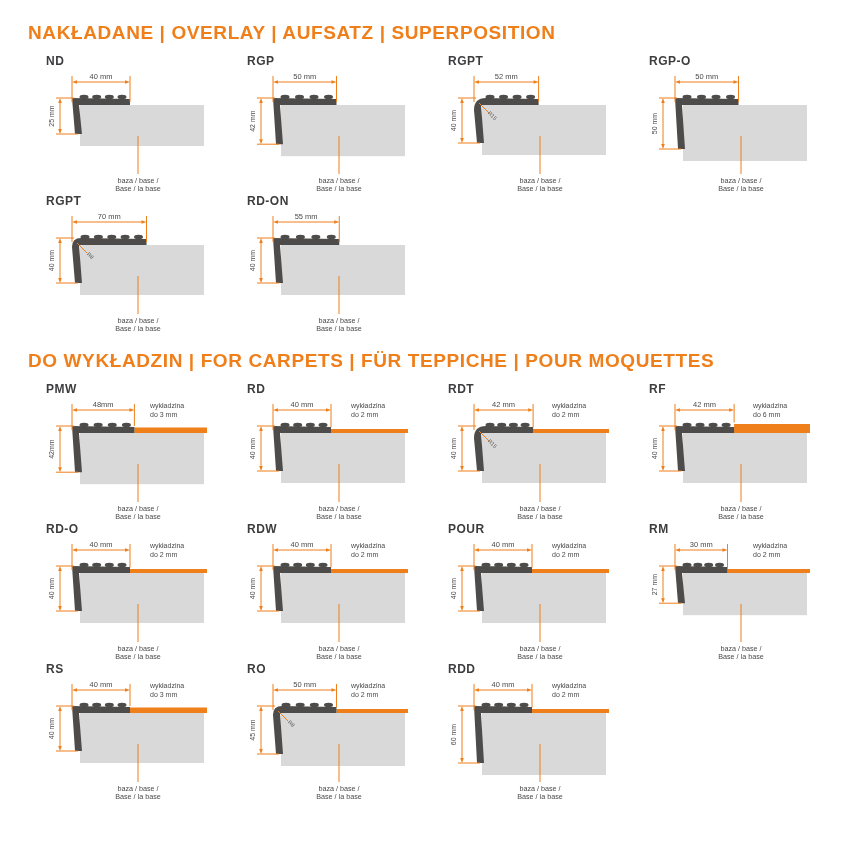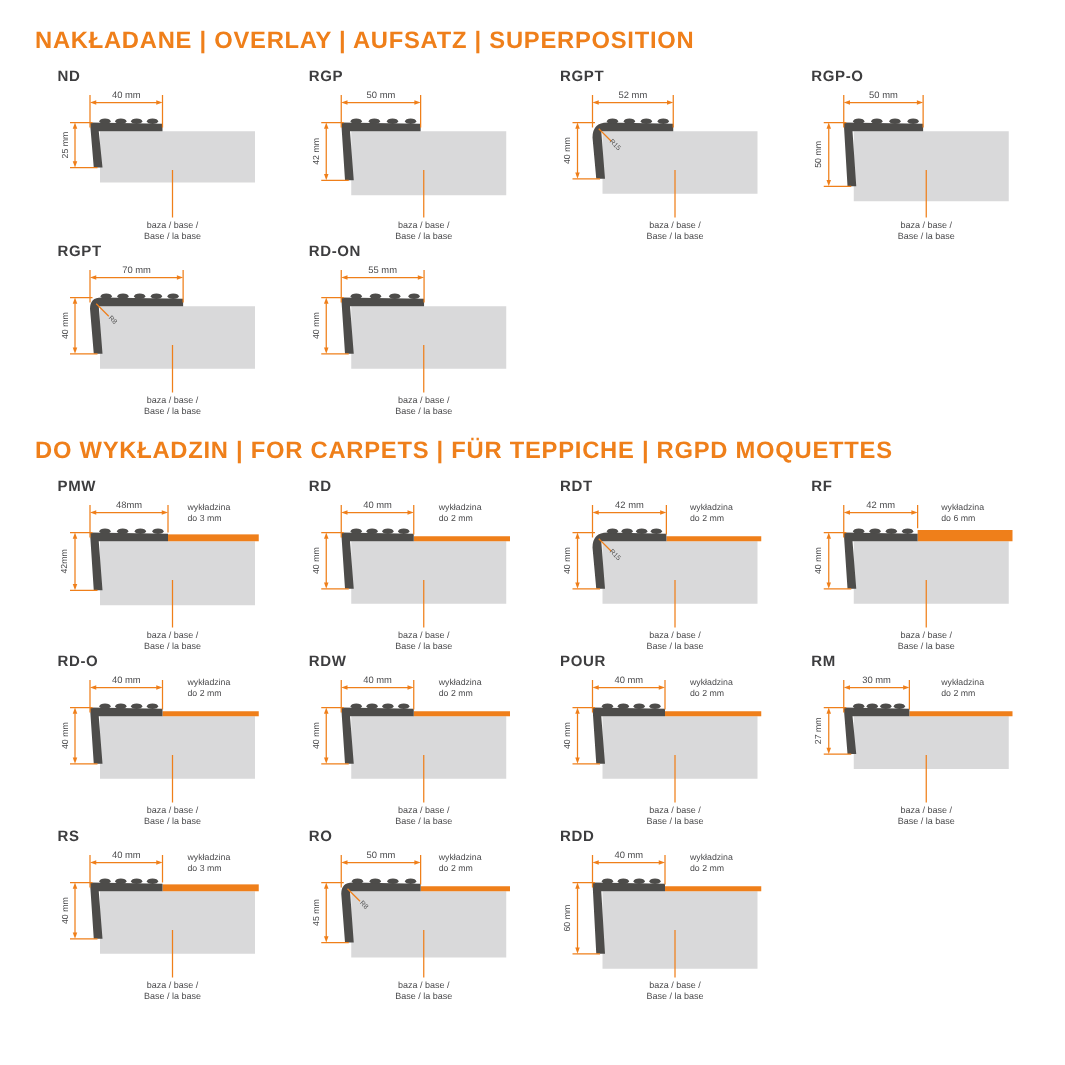--- a/index.html
+++ b/index.html
@@ -161,21 +161,21 @@
             <line x1="28" y1="30" x2="46" y2="30" stroke="#ef7f1a" stroke-width="1"></line>
             <line x1="28" y1="75" x2="50" y2="75" stroke="#ef7f1a" stroke-width="1"></line>
             <text x="26" y="52.5" font-size="7" fill="#4a4a4c" text-anchor="middle" transform="rotate(-90 26 52.5)">40 mm</text>
             <line x1="110" y1="68" x2="110" y2="106" stroke="#ef7f1a" stroke-width="1"></line>
             <text x="110" y="114.5" font-size="7.2" fill="#4a4a4c" text-anchor="middle">baza / base /</text>
             <text x="110" y="123" font-size="7.2" fill="#4a4a4c" text-anchor="middle">Base / la base</text>
           </svg></div>
       </div>
   </div>
   <div class="section">
-    <h1 class="section-title">DO WYKŁADZIN | FOR CARPETS | FÜR TEPPICHE | RGPD MOQUETTES</h1>
+    <h1 class="section-title">DO WYKŁADZIN | FOR CARPETS | FÜR TEPPICHE | POUR MOQUETTES</h1>
     <div class="grid" id="grid-1">
         <div class="card"><div class="pname">PMW</div><svg viewBox="0 0 200 126" width="200" height="126">
             <rect x="52" y="37" width="124" height="51.2" fill="#d9d9da"></rect>
             <rect x="106.4" y="31.5" width="72.6" height="5.5" fill="#ef7f1a"></rect>
             <path d="M 44 30 L 106.4 31 L 106.4 37 L 51 37 L 54 76.2 L 47 76.2 Z" fill="#4d4c4a"></path>
             <ellipse cx="56" cy="29" rx="4.5" ry="2.2" fill="#4d4c4a"></ellipse>
             <ellipse cx="70.13333333333334" cy="29" rx="4.5" ry="2.2" fill="#4d4c4a"></ellipse>
             <ellipse cx="84.26666666666667" cy="29" rx="4.5" ry="2.2" fill="#4d4c4a"></ellipse>
             <ellipse cx="98.4" cy="29" rx="4.5" ry="2.2" fill="#4d4c4a"></ellipse>
             <line x1="48.5" y1="14" x2="101.9" y2="14" stroke="#ef7f1a" stroke-width="1"></line>

